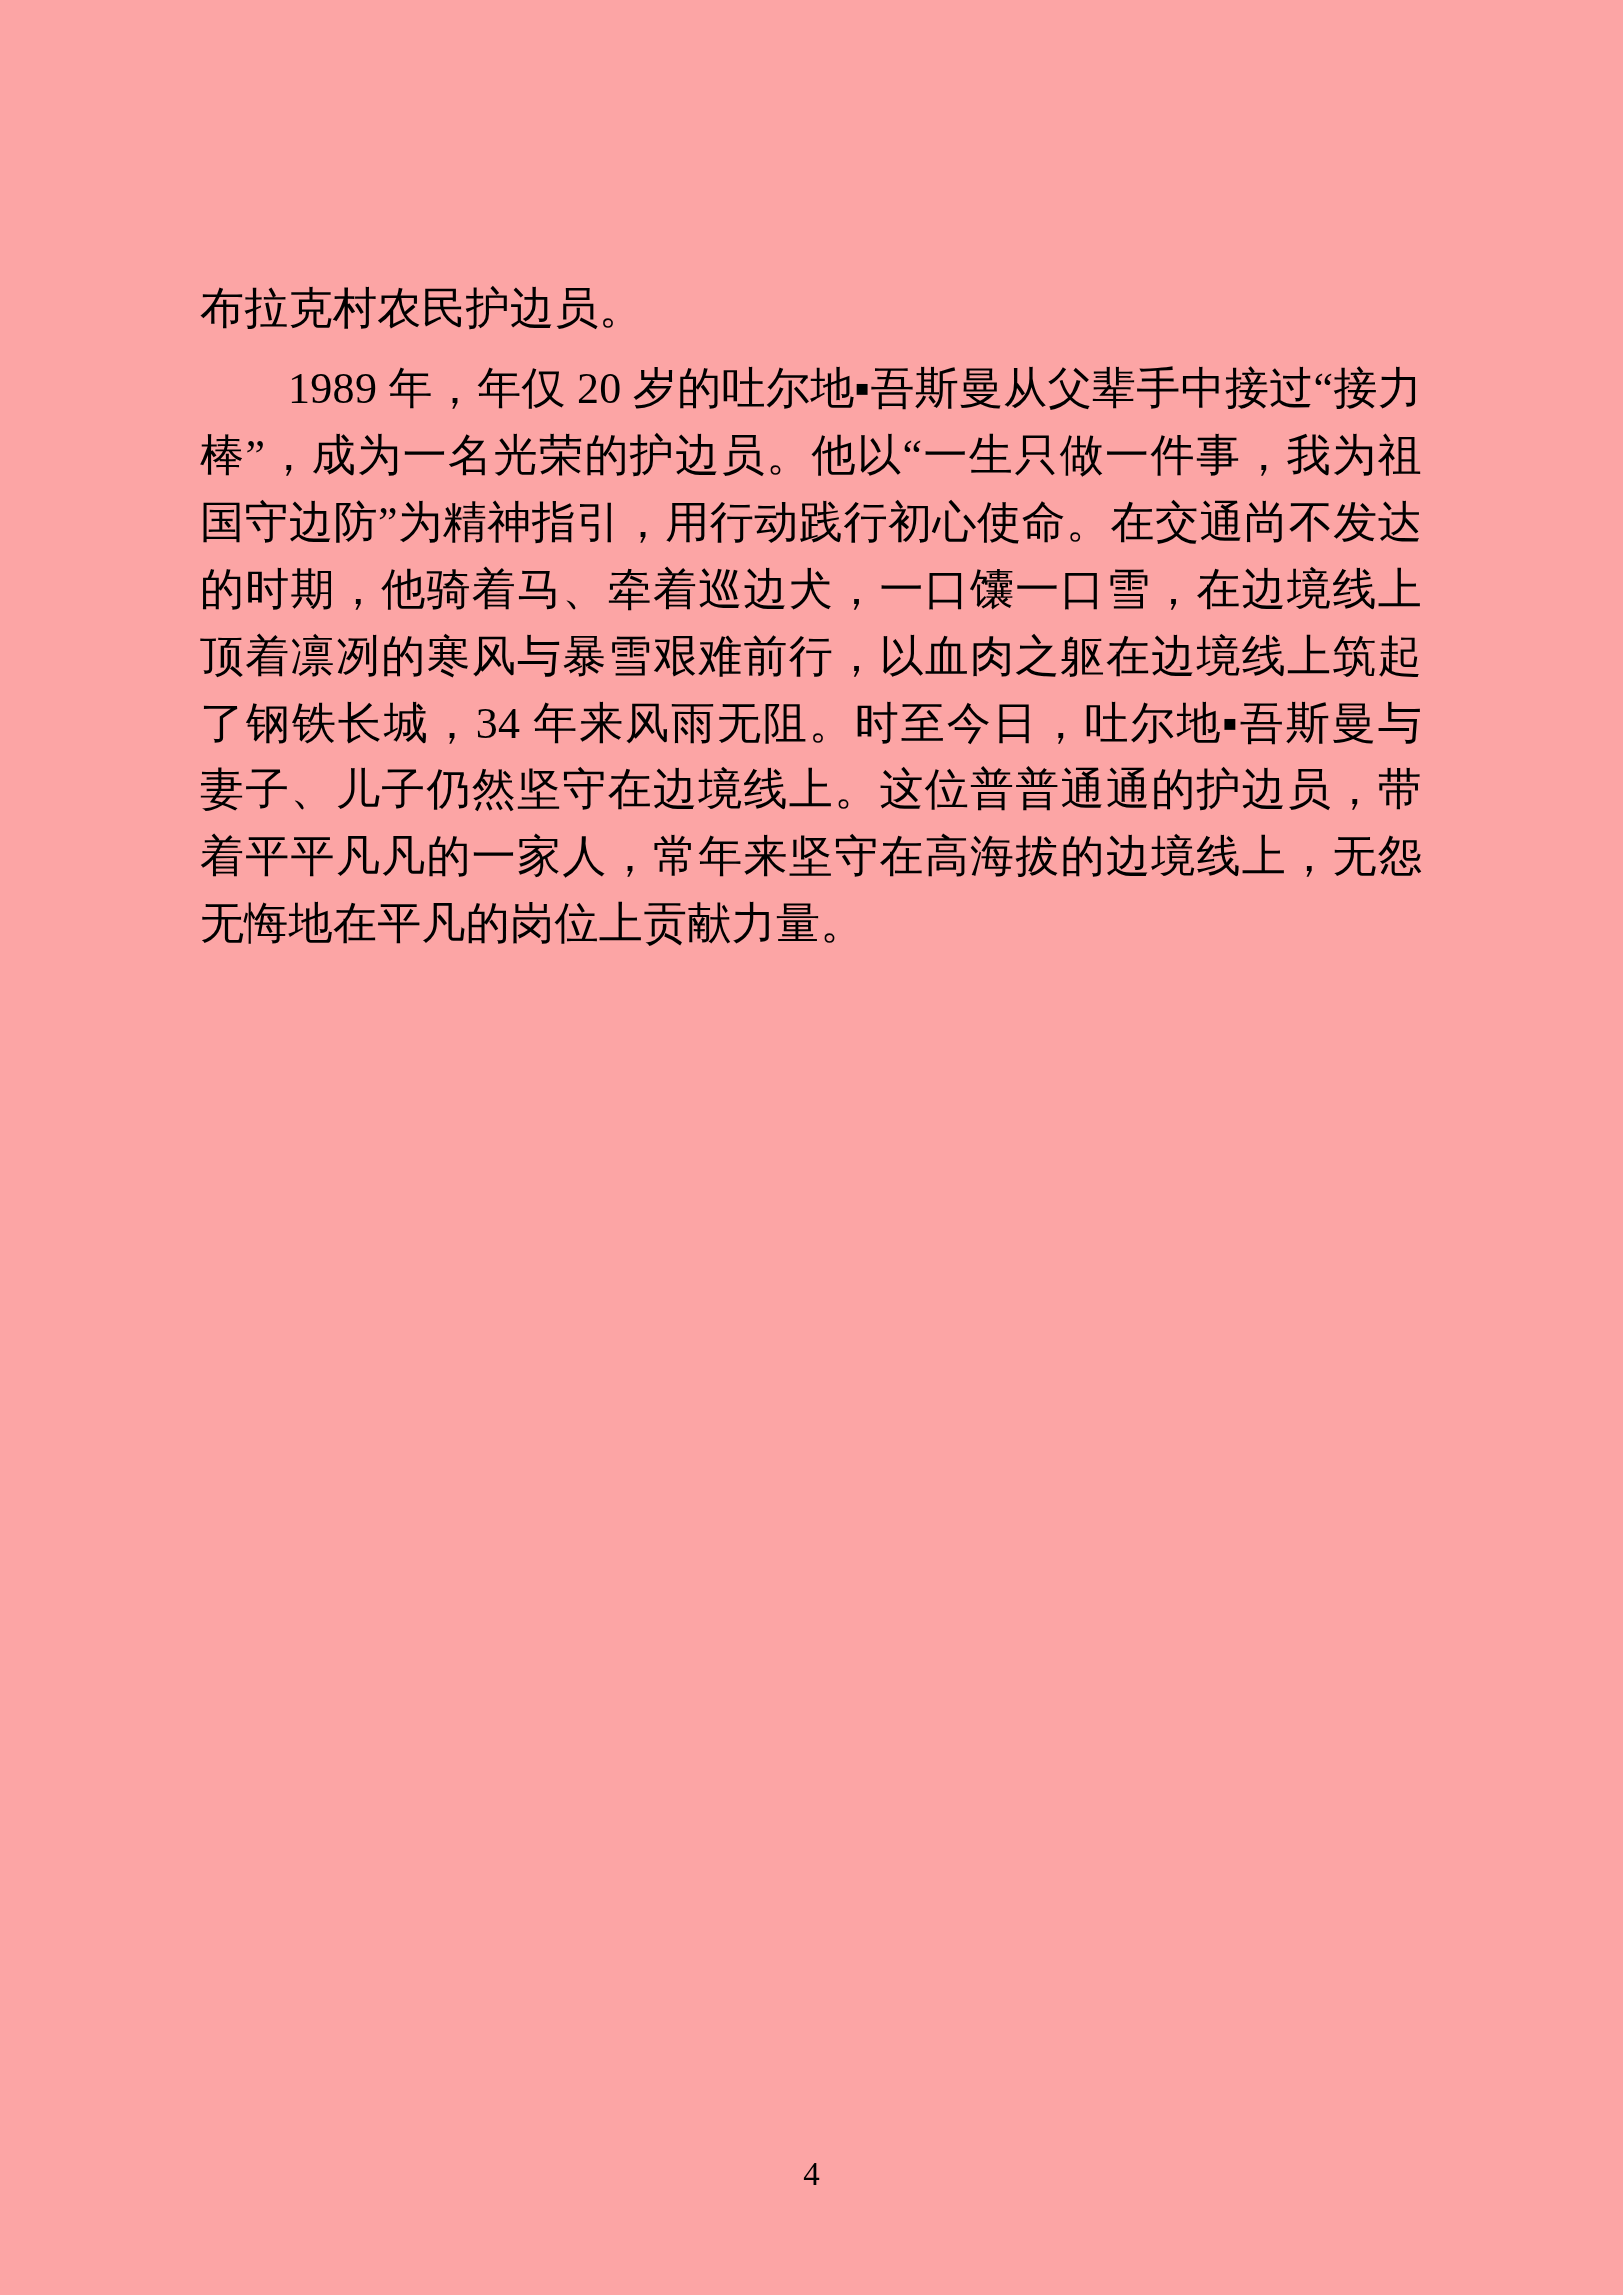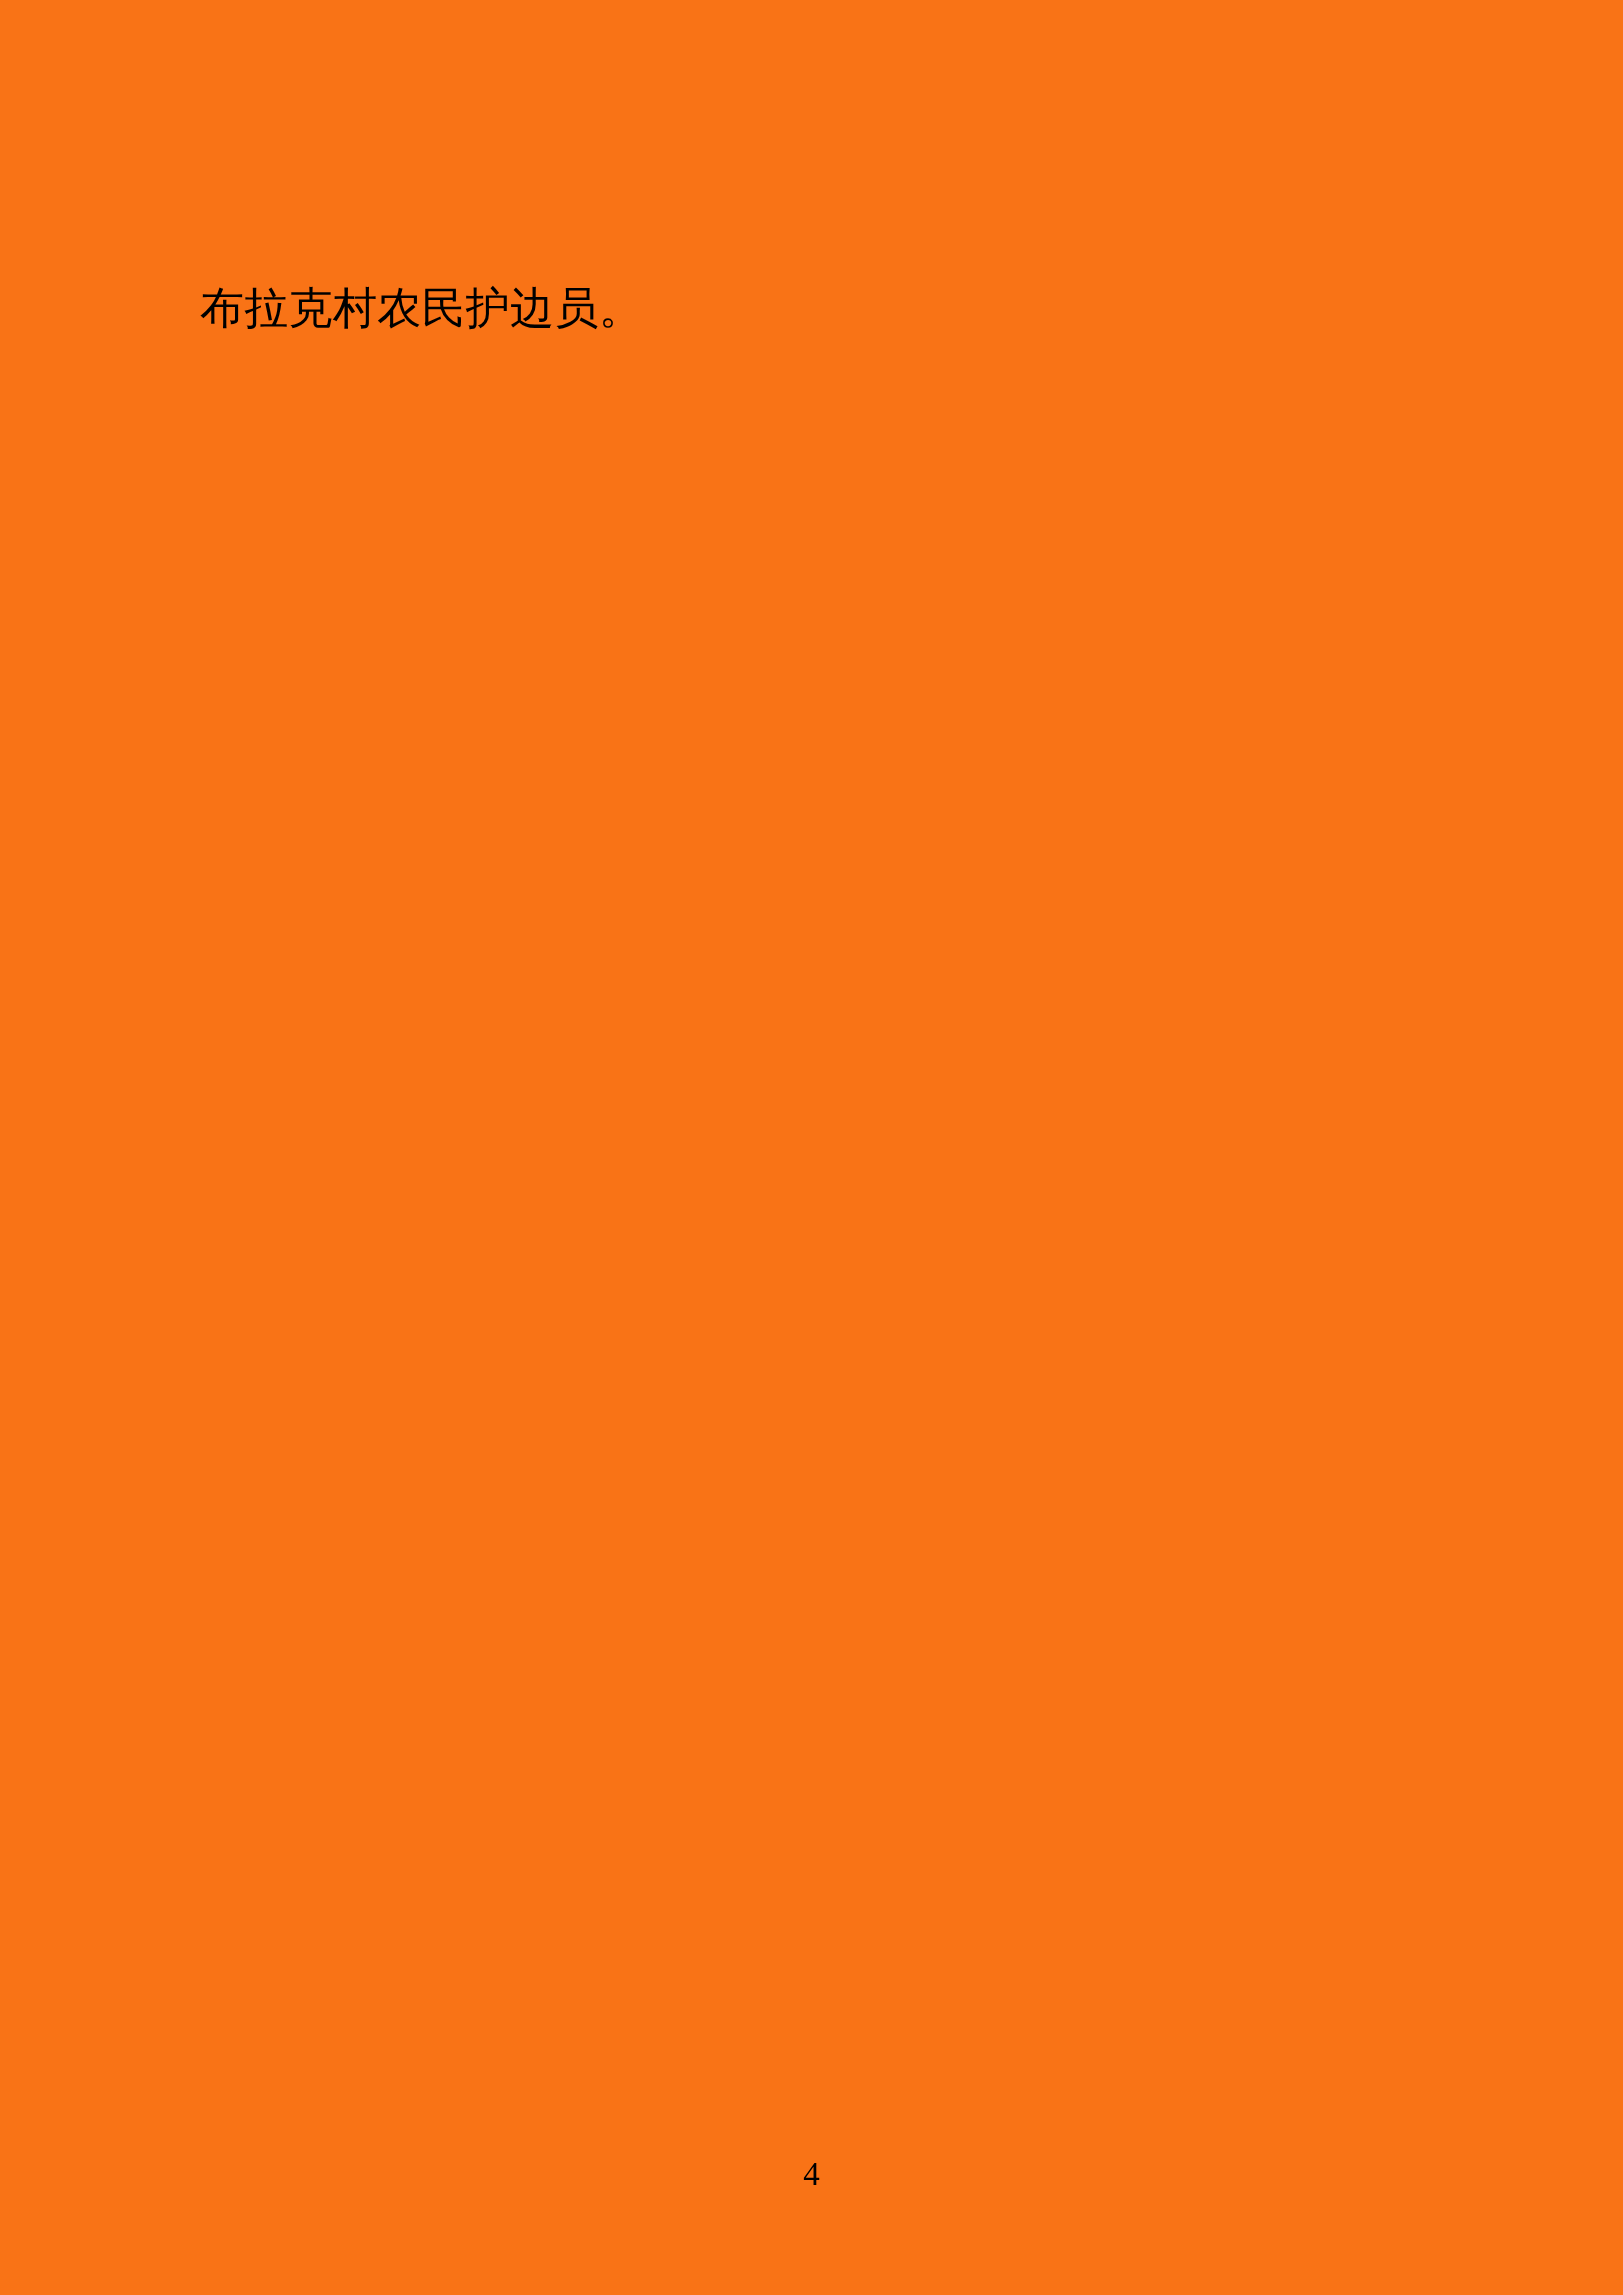--- a/index.html
+++ b/index.html
@@ -8,21 +8,21 @@
     background: #ffffff;
   }
   body {
     font-family: "Liberation Serif", "DejaVu Serif", serif;
     color: #000000;
   }
   .page {
     position: relative;
     width: 1623px;
     height: 2295px;
-    background: #f97316;
+    background: #fca5a5;
     box-sizing: border-box;
     margin: 0 auto;
     overflow: hidden;
   }
   .content {
     position: absolute;
     left: 200px;
     top: 276px;
     width: 1222px;
   }
@@ -53,18 +53,19 @@
     color: #000000;
   }
 </style>
 </head>
 <body>
 
 <div class="page">
 
   <div class="content">
     <p class="para">布拉克村农民护边员。</p>
+    <p class="para indent">1989 年，年仅 20 岁的吐尔地▪吾斯曼从父辈手中接过“接力棒”，成为一名光荣的护边员。他以“一生只做一件事，我为祖国守边防”为精神指引，用行动践行初心使命。在交通尚不发达的时期，他骑着马、牵着巡边犬，一口馕一口雪，在边境线上顶着凛冽的寒风与暴雪艰难前行，以血肉之躯在边境线上筑起了钢铁长城，34 年来风雨无阻。时至今日，吐尔地▪吾斯曼与妻子、儿子仍然坚守在边境线上。这位普普通通的护边员，带着平平凡凡的一家人，常年来坚守在高海拔的边境线上，无怨无悔地在平凡的岗位上贡献力量。</p>
   </div>
 
   <div class="page-number">4</div>
 
 </div>
 
 
 </body></html>

